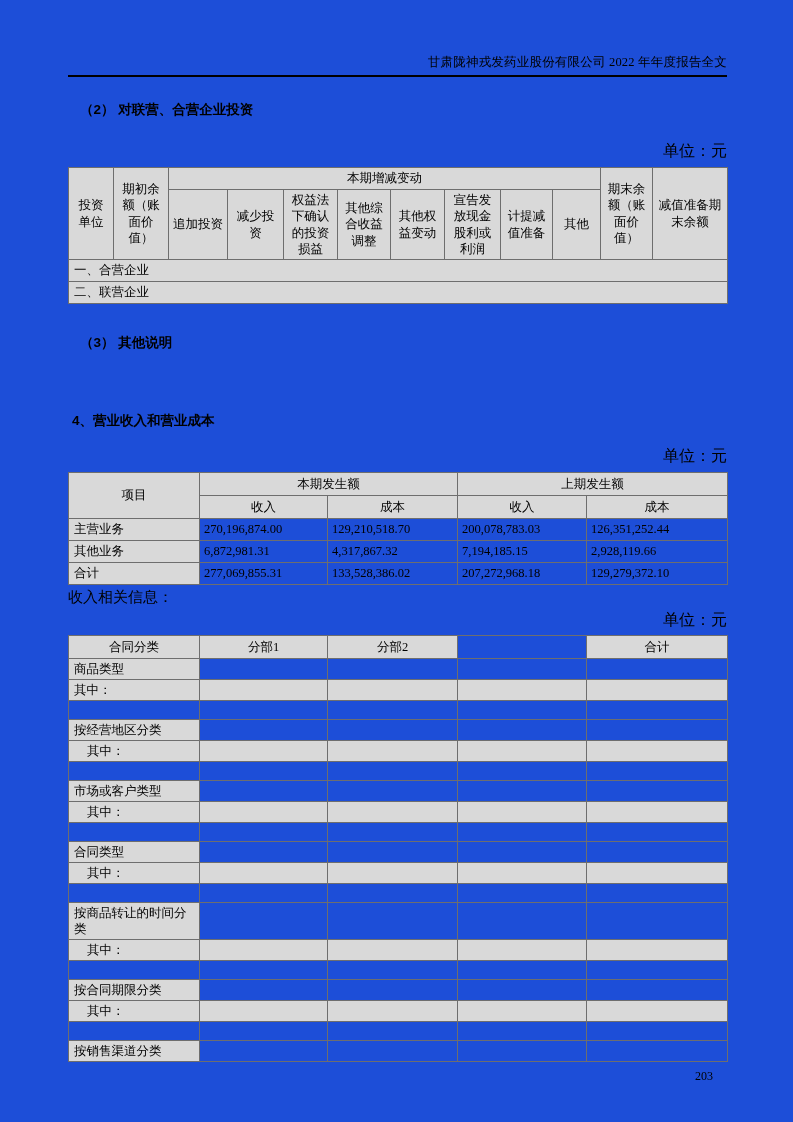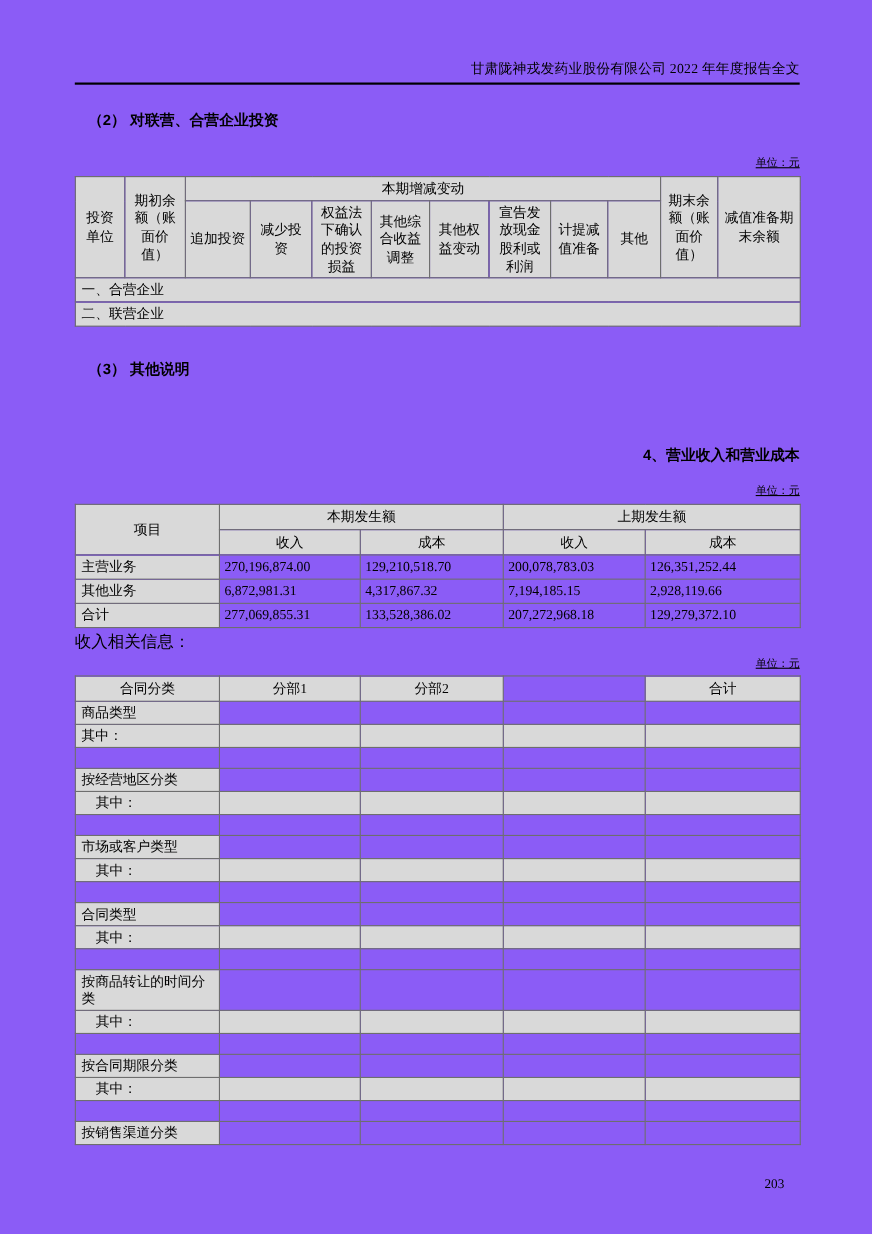--- a/index.html
+++ b/index.html
@@ -1,34 +1,34 @@
 <!DOCTYPE html>
 <html><head>
 <meta charset="utf-8">
 <style>
   html,body { margin:0; padding:0; background:#888; }
   .page {
     position:relative; width:793px; height:1122px; margin:0 auto;
-    background:#8b5cf6; box-sizing:border-box;
+    background:#1d4ed8; box-sizing:border-box;
     padding:54px 66px 0 68px;
     font-family:"Liberation Serif","DejaVu Serif",serif;
     color:#000;
   }
   .doc-header {
     text-align:right; font-size:12.5px; letter-spacing:0.2px;
     padding-bottom:4px; border-bottom:2px solid #000;
   }
   .heading {
     font-family:"Liberation Sans","DejaVu Sans",sans-serif;
     font-weight:bold; font-size:13.5px; color:#000;
   }
   .h-sub { margin:24px 0 0 12px; }
   .h-sub2 { margin:30px 0 0 12px; }
-  .h-main { margin:60px 0 0 4px;text-align:right; }
-  .unit-label { text-align:right; font-size:10px; margin-top:22px; margin-bottom:5px;text-decoration:underline; }
+  .h-main { margin:60px 0 0 4px; }
+  .unit-label { text-align:right; font-size:16px; margin-top:22px; margin-bottom:5px; }
   .unit-tight { margin-top:16px; }
   .unit-xtight { margin-top:3px; margin-bottom:4px; }
   .info-label { font-size:15px; margin-top:3px; }
 
   table {
     border-collapse:collapse; table-layout:fixed; width:659px;
     border:1.5px solid #3c3c3c;
   }
   td {
     border:1px solid #6e6e6e;

